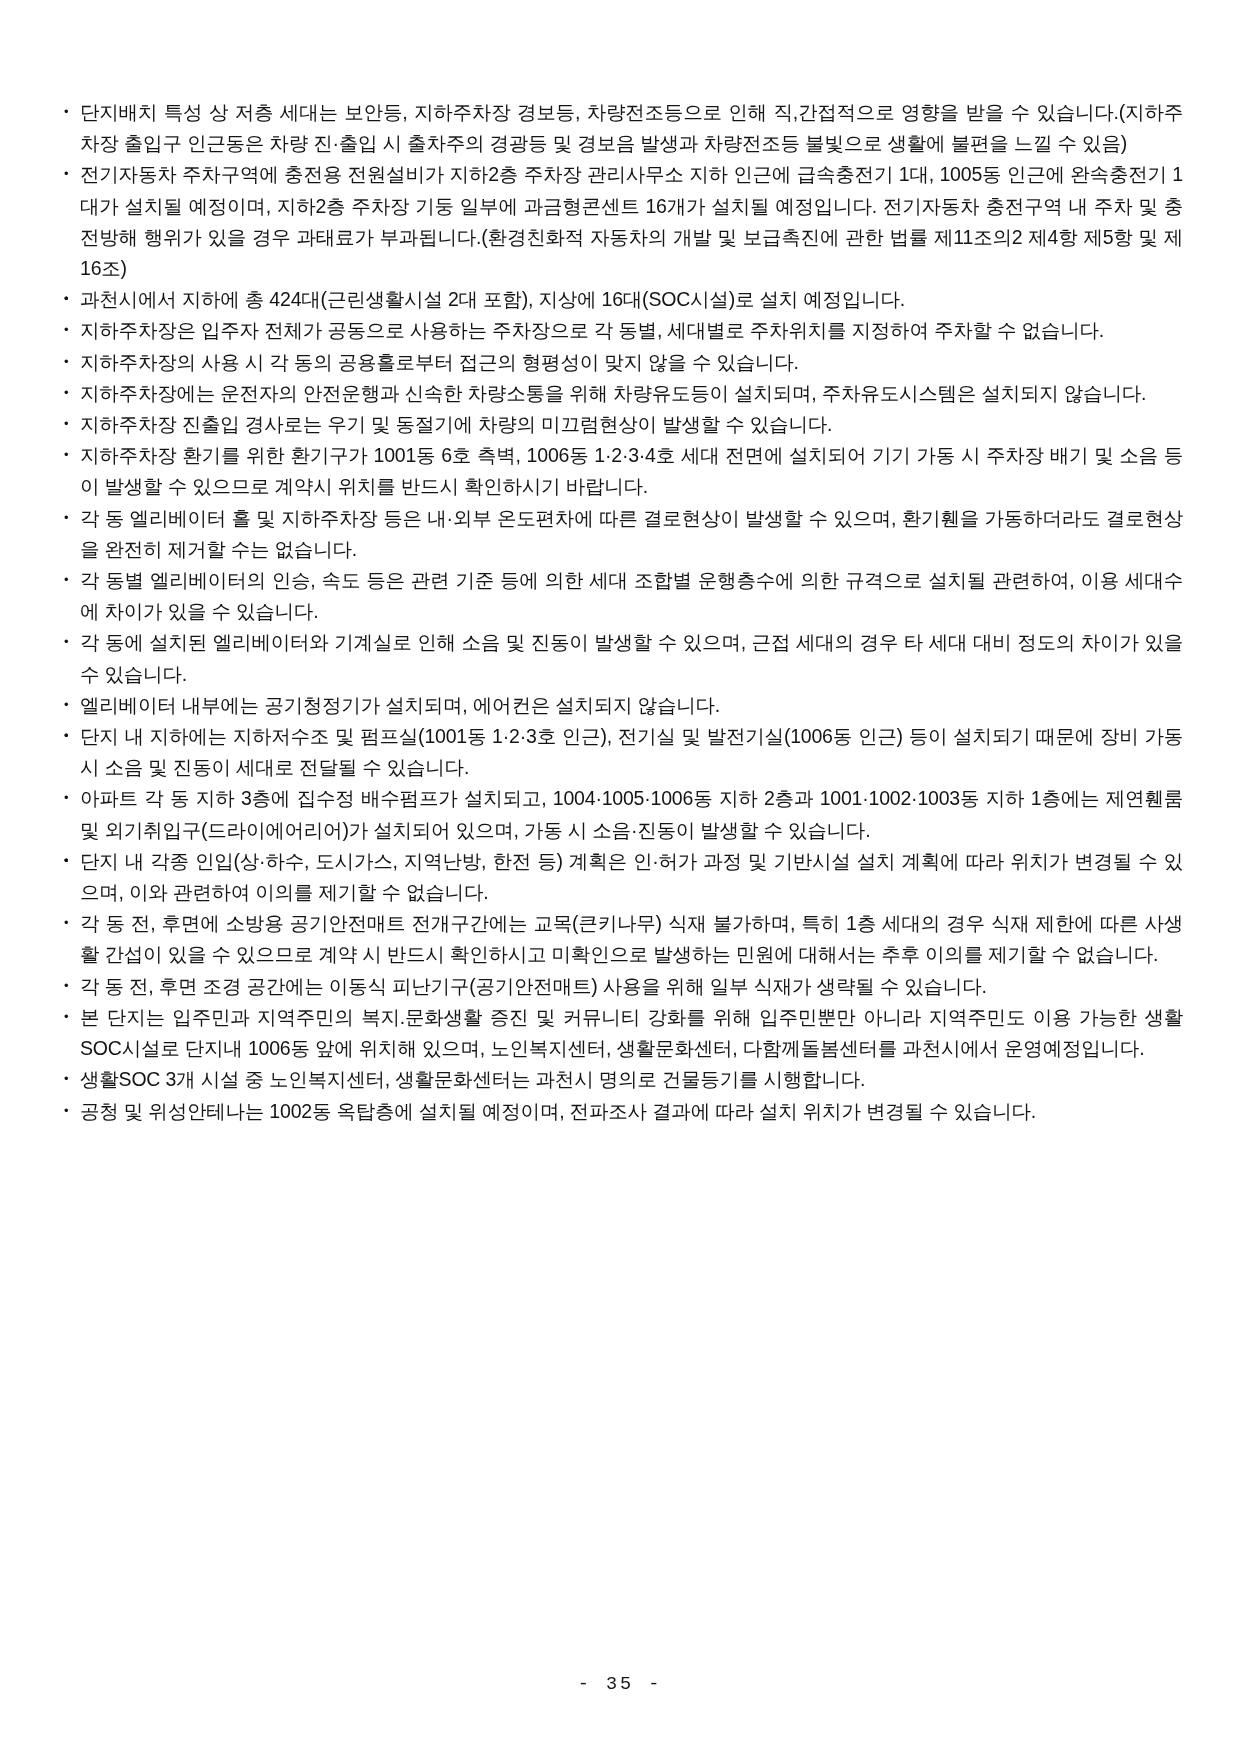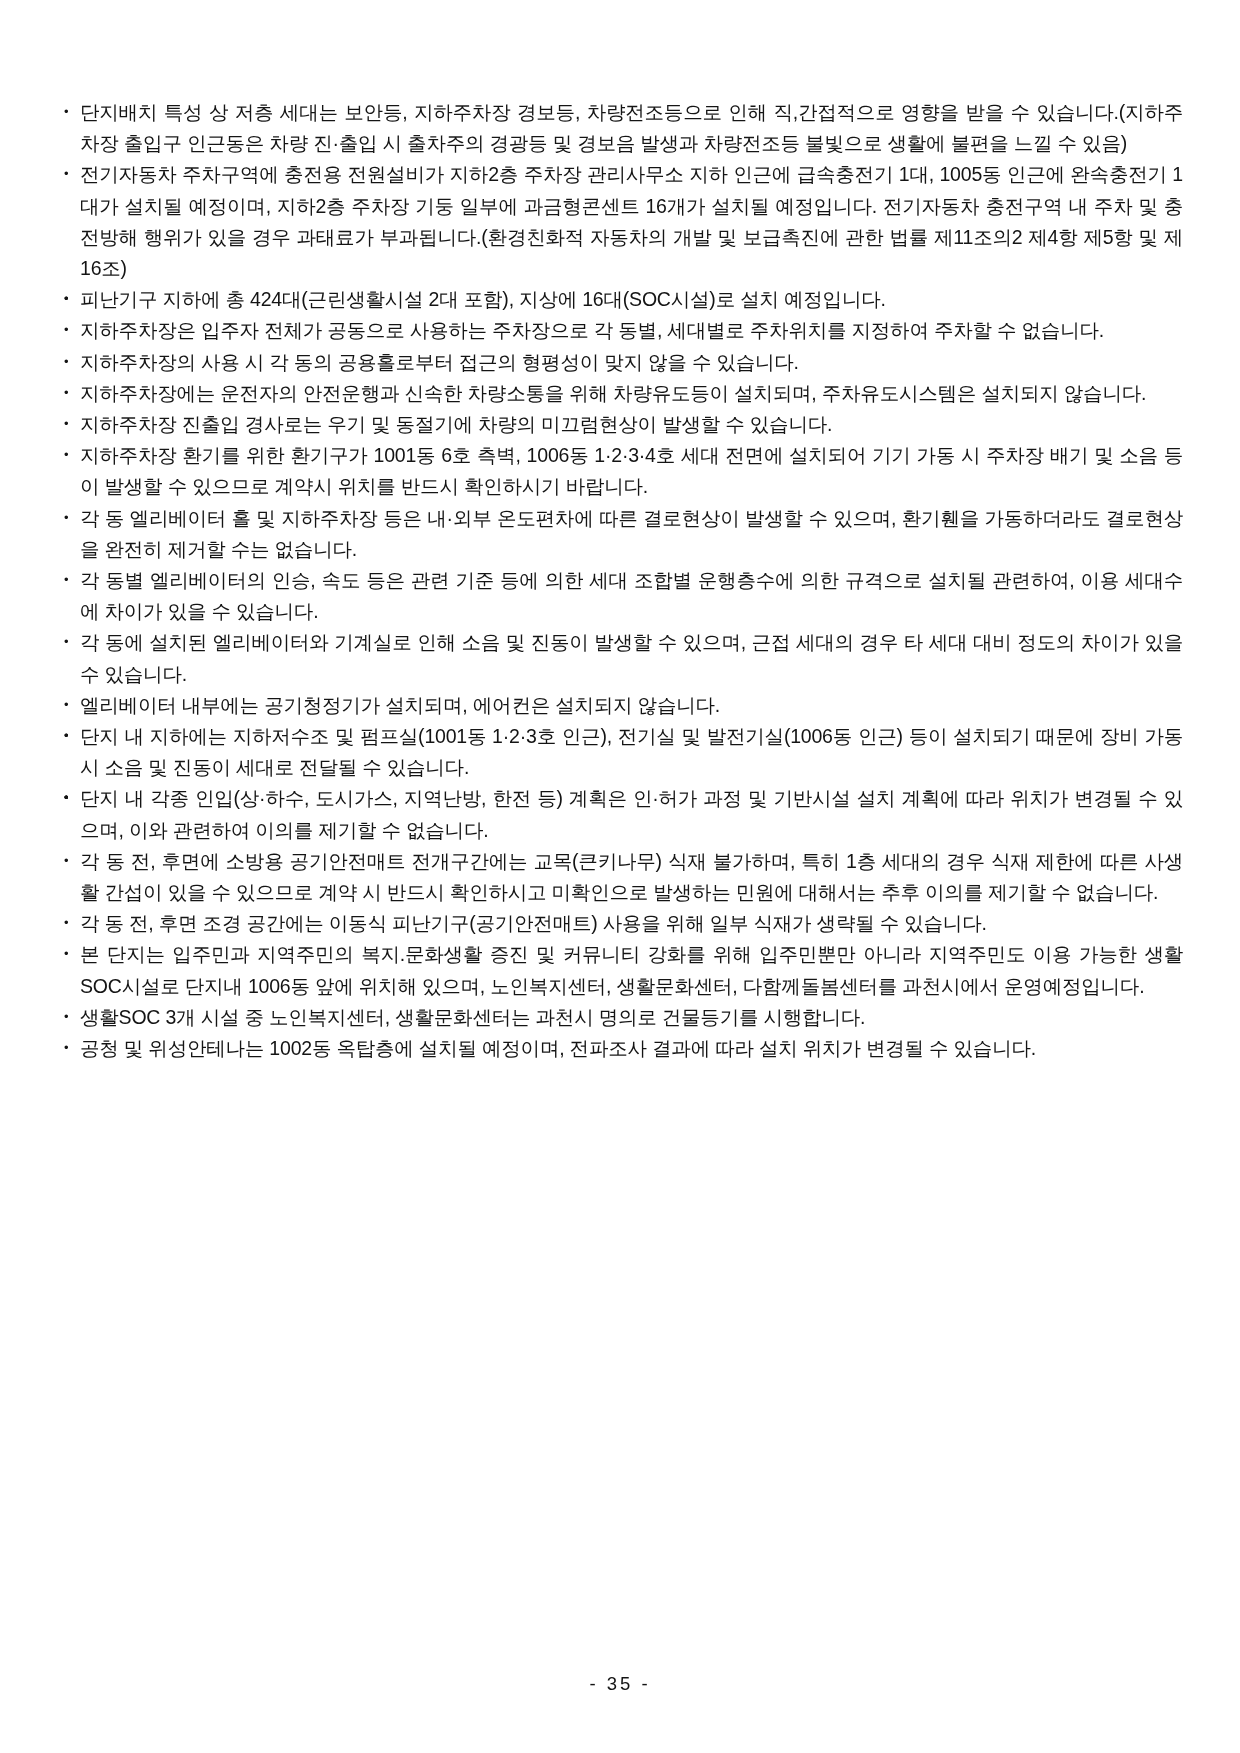--- a/index.html
+++ b/index.html
@@ -46,44 +46,44 @@
   }
   .page-footer {
     position: absolute;
     left: 0;
     bottom: 58px;
     width: 100%;
     text-align: center;
     font-size: 18.5px;
     letter-spacing: 3px;
     color: #141414;
-    font-family: Liberation Sans, sans-serif;
+    font-family: Liberation Mono, monospace;
   }
 </style>
 </head>
 <body>
 
 <div class="page">
   <ul class="notice-list">
     <li class="notice-item"><span class="bullet">•</span><span>단지배치 특성 상 저층 세대는 보안등, 지하주차장 경보등, 차량전조등으로 인해 직,간접적으로 영향을 받을 수 있습니다.(지하주차장 출입구 인근동은 차량 진·출입 시 출차주의 경광등 및 경보음 발생과 차량전조등 불빛으로 생활에 불편을 느낄 수 있음)</span></li>
     <li class="notice-item"><span class="bullet">•</span><span>전기자동차 주차구역에 충전용 전원설비가 지하2층 주차장 관리사무소 지하 인근에 급속충전기 1대, 1005동 인근에 완속충전기 1대가 설치될 예정이며, 지하2층 주차장 기둥 일부에 과금형콘센트 16개가 설치될 예정입니다. 전기자동차 충전구역 내 주차 및 충전방해 행위가 있을 경우 과태료가 부과됩니다.(환경친화적 자동차의 개발 및 보급촉진에 관한 법률 제11조의2 제4항 제5항 및 제16조)</span></li>
     <li class="notice-item"><span class="bullet">•</span></li>
-    <li class="notice-item"><span class="bullet">•</span><span>피난기구 지하에 총 424대(근린생활시설 2대 포함), 지상에 16대(SOC시설)로 설치 예정입니다.</span></li>
+    <li class="notice-item"><span class="bullet">•</span><span>과천시에서 지하에 총 424대(근린생활시설 2대 포함), 지상에 16대(SOC시설)로 설치 예정입니다.</span></li>
     <li class="notice-item"><span class="bullet">•</span><span>지하주차장은 입주자 전체가 공동으로 사용하는 주차장으로 각 동별, 세대별로 주차위치를 지정하여 주차할 수 없습니다.</span></li>
     <li class="notice-item"><span class="bullet">•</span><span>지하주차장의 사용 시 각 동의 공용홀로부터 접근의 형평성이 맞지 않을 수 있습니다.</span></li>
     <li class="notice-item"><span class="bullet">•</span><span>지하주차장에는 운전자의 안전운행과 신속한 차량소통을 위해 차량유도등이 설치되며, 주차유도시스템은 설치되지 않습니다.</span></li>
     <li class="notice-item"><span class="bullet">•</span><span>지하주차장 진출입 경사로는 우기 및 동절기에 차량의 미끄럼현상이 발생할 수 있습니다.</span></li>
     <li class="notice-item"><span class="bullet">•</span><span>지하주차장 환기를 위한 환기구가 1001동 6호 측벽, 1006동 1·2·3·4호 세대 전면에 설치되어 기기 가동 시 주차장 배기 및 소음 등이 발생할 수 있으므로 계약시 위치를 반드시 확인하시기 바랍니다.</span></li>
     <li class="notice-item"><span class="bullet">•</span><span>각 동 엘리베이터 홀 및 지하주차장 등은 내·외부 온도편차에 따른 결로현상이 발생할 수 있으며, 환기휀을 가동하더라도 결로현상을 완전히 제거할 수는 없습니다.</span></li>
     <li class="notice-item"><span class="bullet">•</span><span>각 동별 엘리베이터의 인승, 속도 등은 관련 기준 등에 의한 세대 조합별 운행층수에 의한 규격으로 설치될 관련하여, 이용 세대수에 차이가 있을 수 있습니다.</span></li>
     <li class="notice-item"><span class="bullet">•</span><span>각 동에 설치된 엘리베이터와 기계실로 인해 소음 및 진동이 발생할 수 있으며, 근접 세대의 경우 타 세대 대비 정도의 차이가 있을 수 있습니다.</span></li>
     <li class="notice-item"><span class="bullet">•</span><span>엘리베이터 내부에는 공기청정기가 설치되며, 에어컨은 설치되지 않습니다.</span></li>
     <li class="notice-item"><span class="bullet">•</span></li>
     <li class="notice-item"><span class="bullet">•</span><span>단지 내 지하에는 지하저수조 및 펌프실(1001동 1·2·3호 인근), 전기실 및 발전기실(1006동 인근) 등이 설치되기 때문에 장비 가동 시 소음 및 진동이 세대로 전달될 수 있습니다.</span></li>
-    <li class="notice-item"><span class="bullet">•</span></li>
+    <li class="notice-item"><span class="bullet">•</span><span>아파트 각 동 지하 3층에 집수정 배수펌프가 설치되고, 1004·1005·1006동 지하 2층과 1001·1002·1003동 지하 1층에는 제연휀룸 및 외기취입구(드라이에어리어)가 설치되어 있으며, 가동 시 소음·진동이 발생할 수 있습니다.</span></li>
     <li class="notice-item"><span class="bullet">•</span></li>
     <li class="notice-item"><span class="bullet">•</span></li>
     <li class="notice-item"><span class="bullet">•</span><span>단지 내 각종 인입(상·하수, 도시가스, 지역난방, 한전 등) 계획은 인·허가 과정 및 기반시설 설치 계획에 따라 위치가 변경될 수 있으며, 이와 관련하여 이의를 제기할 수 없습니다.</span></li>
     <li class="notice-item"><span class="bullet">•</span><span>각 동 전, 후면에 소방용 공기안전매트 전개구간에는 교목(큰키나무) 식재 불가하며, 특히 1층 세대의 경우 식재 제한에 따른 사생활 간섭이 있을 수 있으므로 계약 시 반드시 확인하시고 미확인으로 발생하는 민원에 대해서는 추후 이의를 제기할 수 없습니다.</span></li>
     <li class="notice-item"><span class="bullet">•</span><span>각 동 전, 후면 조경 공간에는 이동식 피난기구(공기안전매트) 사용을 위해 일부 식재가 생략될 수 있습니다.</span></li>
     <li class="notice-item"><span class="bullet">•</span><span>본 단지는 입주민과 지역주민의 복지.문화생활 증진 및 커뮤니티 강화를 위해 입주민뿐만 아니라 지역주민도 이용 가능한 생활SOC시설로 단지내 1006동 앞에 위치해 있으며, 노인복지센터, 생활문화센터, 다함께돌봄센터를 과천시에서 운영예정입니다.</span></li>
     <li class="notice-item"><span class="bullet">•</span><span>생활SOC 3개 시설 중 노인복지센터, 생활문화센터는 과천시 명의로 건물등기를 시행합니다.</span></li>
     <li class="notice-item"><span class="bullet">•</span><span>공청 및 위성안테나는 1002동 옥탑층에 설치될 예정이며, 전파조사 결과에 따라 설치 위치가 변경될 수 있습니다.</span></li>
   </ul>
   <div class="page-footer">- 35 -</div>

